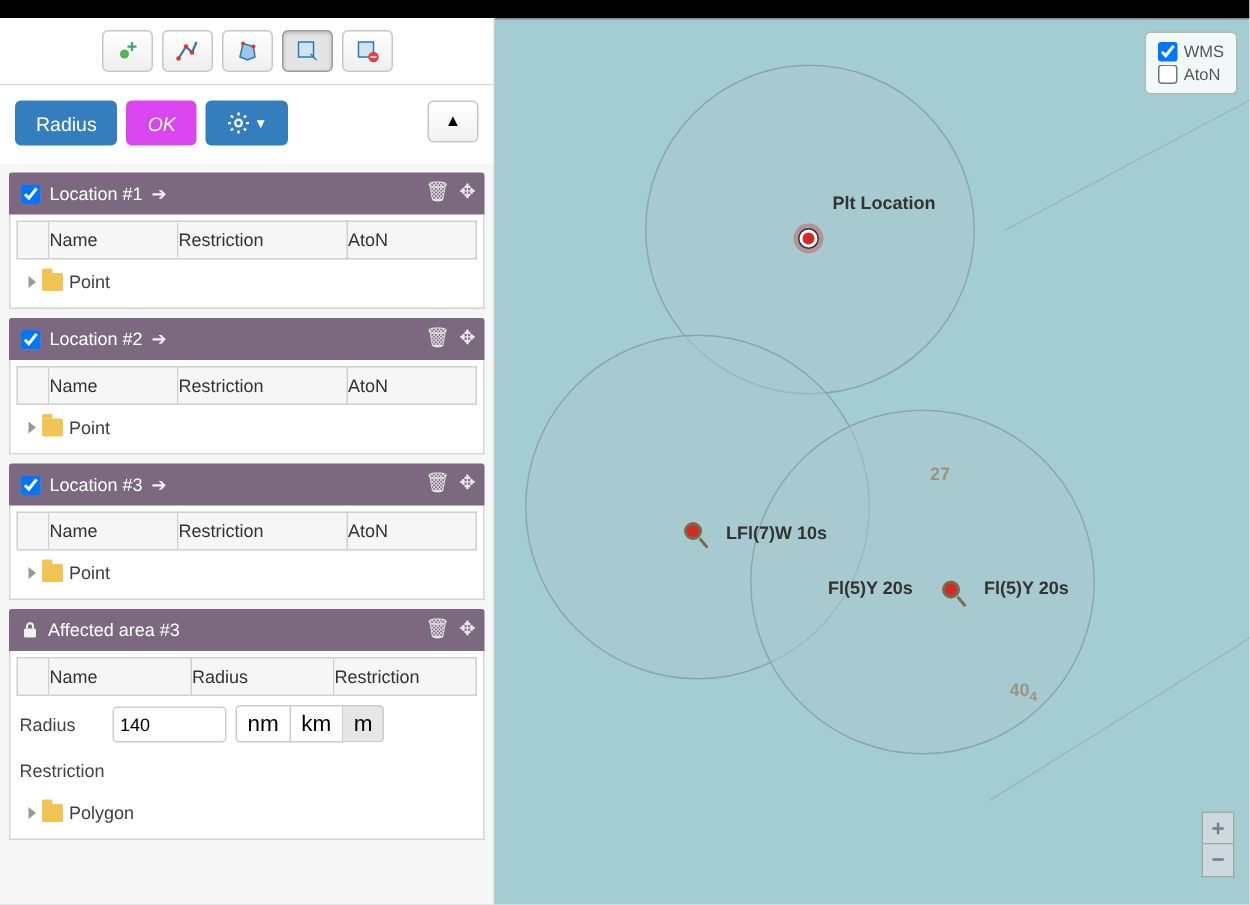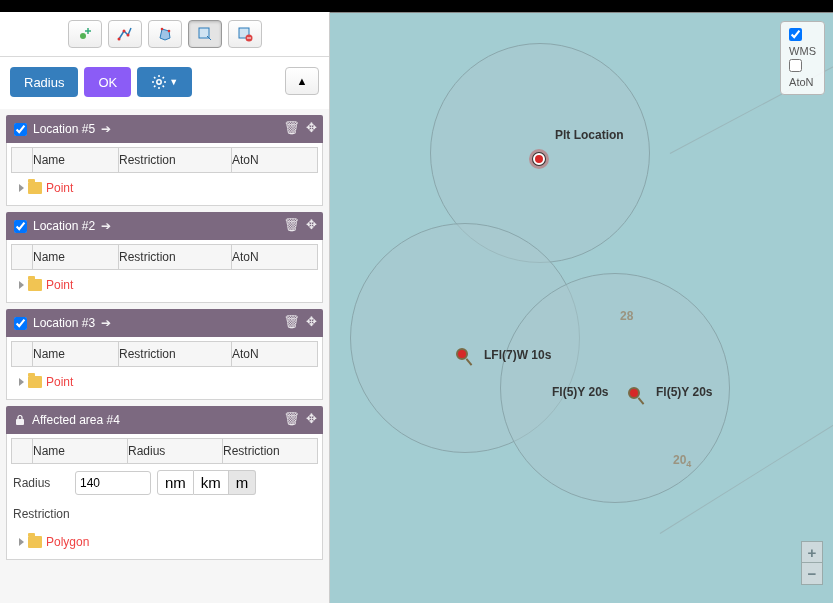--- a/index.html
+++ b/index.html
@@ -13,21 +13,21 @@
 
   
   .toolbar { display:flex; justify-content:center; gap:6px; padding:8px 0; background:#fff; border-bottom:1px solid #d9d9d9; }
   .tool-btn { width:34px; height:28px; border:1px solid #c5c5c5; border-radius:4px; background:linear-gradient(#fff,#eee); display:flex; align-items:center; justify-content:center; font-size:14px; cursor:pointer; }
   .tool-btn.active { background:#e4e4e4; border-color:#999; box-shadow:inset 0 1px 3px rgba(0,0,0,.2); }
 
   
   .btn-row { display:flex; gap:6px; padding:10px 10px 12px; background:#fff; position:relative; }
   .bbtn { padding:7px 14px; font-size:13px; border:none; border-radius:4px; cursor:pointer; color:#fff; }
   .bbtn.cancel { background:#357ebd; }
-  .bbtn.ok { background:#8b5cf6; }
+  .bbtn.ok { background:#d946ef;font-style:italic; }
   .bbtn.gear { background:#357ebd; display:flex; align-items:center; gap:2px; }
   .collapse-btn { position:absolute; right:10px; top:10px; width:34px; height:28px; border:1px solid #c5c5c5; border-radius:4px; background:linear-gradient(#fff,#f1f1f1); display:flex; align-items:center; justify-content:center; cursor:pointer; }
 
   
   .section { margin:6px 6px 0; }
   .sec-header { background:#7c6980; color:#fff; font-size:12px; display:flex; align-items:center; padding:7px 8px; border-radius:2px 2px 0 0; position:relative; }
   .sec-header input[type=checkbox]{ margin-right:6px; }
   .sec-header .lock { margin-right:6px; display:inline-flex; }
   .sec-header .arrow { margin-left:6px; opacity:.9; }
   .sec-header .icons { position:absolute; right:6px; top:5px; display:flex; gap:6px; font-size:13px; opacity:.85; }
@@ -35,21 +35,21 @@
 
   
   .tbl-head { display:flex; font-size:12px; color:#333; }
   .tbl-head .th { border:1px solid #d0d0d0; border-left:none; padding:5px 0; text-align:left; background:#f6f6f6; }
   .tbl-head .th:first-child { border-left:1px solid #d0d0d0; }
   .th.idx { width:22px; }
   .th.name { flex:0 0 86px; }
   .th.restr { flex:1; }
   .th.aton { flex:0 0 86px; }
 
-  .tree-row { display:flex; align-items:center; font-size:12px; color:#ef4444; padding:8px 2px 2px 8px; gap:4px; }
+  .tree-row { display:flex; align-items:center; font-size:12px; color:#404040; padding:8px 2px 2px 8px; gap:4px; }
   .tri { width:0; height:0; border-top:4px solid transparent; border-bottom:4px solid transparent; border-left:5px solid #999; }
   .folder { width:14px; height:12px; background:#f1c453; border-radius:1px; position:relative; display:inline-block; }
   .folder:before { content:""; position:absolute; top:-3px; left:0; width:7px; height:3px; background:#f1c453; border-radius:1px 1px 0 0;}
 
   
   .aff-tbl-head .th.name { flex:1; }
   .aff-tbl-head .th.radius { flex:1; }
   .aff-tbl-head .th.restr2 { flex:1; }
 
   .form-row { display:flex; align-items:center; font-size:12px; color:#444; padding:6px 2px; gap:6px; }
@@ -68,21 +68,21 @@
   .marker { position:absolute; width:12px; height:12px; border:2px solid #fff; border-radius:50%; background:#d62828; box-shadow:0 0 0 1px rgba(0,0,0,.4); }
   .marker.ring { box-shadow:0 0 0 1px #333, 0 0 0 4px rgba(214,40,40,.35); }
   .mag { position:absolute; width:14px; height:14px; }
   .mag .glass { width:12px; height:12px; border:2px solid #7a6a46; border-radius:50%; background:#d62828; display:block; }
   .mag .handle { position:absolute; width:2px; height:8px; background:#7a6a46; transform:rotate(-40deg); left:12px; top:10px; }
   .map-label { position:absolute; font-size:12px; color:#333; font-weight:bold; white-space:nowrap; }
   .depth { color:#9b9480; font-weight:bold; }
   .diag-line { position:absolute; width:400px; height:1px; background:#9bb8bc; transform-origin:left; }
 
   .layer-box { position:absolute; right:8px; top:8px; background:rgba(255,255,255,.85); border:1px solid #b6b6b6; border-radius:4px; padding:5px 8px; font-size:11px; color:#555; }
-  .layer-row { display:flex; align-items:flex-start; gap:4px; padding:1px 0;flex-direction:column; }
+  .layer-row { display:flex; align-items:center; gap:4px; padding:1px 0; }
 
   .zoom-box { position:absolute; right:10px; bottom:18px; display:flex; flex-direction:column; }
   .zoom-btn { width:22px; height:22px; border:1px solid #9aa; background:#cdd9dc; color:#6c8288; font-size:15px; font-weight:bold; display:flex; align-items:center; justify-content:center; cursor:pointer; }
   .zoom-btn + .zoom-btn { border-top:none; }
 
   svg.ic { width:16px; height:16px; }
 </style>
 </head>
 <body>
 
@@ -138,21 +138,21 @@
         <span style="font-size:9px;">▼</span>
       </button>
       <button class="collapse-btn">
           <span style="font-size:11px;">▲</span>
         </button>
     </div>
 
     <div class="section">
       <div class="sec-header">
         <input type="checkbox" checked="" style="">
-        <span>Location #5</span>
+        <span>Location #1</span>
         <span class="arrow">➔</span>
         <span class="icons">
           <span>🗑</span>
           <span>✥</span>
         </span>
       </div>
       <div class="sec-body">
         <div class="tbl-head">
           <div class="th idx"></div>
           <div class="th name">Name</div>
@@ -218,21 +218,21 @@
     </div>
 
     <div class="section">
       <div class="sec-header">
         <span class="lock">
             <svg width="12" height="12" viewBox="0 0 12 12">
               <rect x="2" y="5" width="8" height="6" rx="1" fill="#fff" opacity=".9"></rect>
               <path d="M4 5V3.5a2 2 0 014 0V5" fill="none" stroke="#fff" stroke-width="1.2"></path>
             </svg>
           </span>
-        <span>Affected area #4</span>
+        <span>Affected area #3</span>
         <span class="icons">
           <span>🗑</span>
           <span>✥</span>
         </span>
       </div>
       <div class="sec-body">
         <div class="tbl-head aff-tbl-head">
           <div class="th idx"></div>
           <div class="th name">Name</div>
           <div class="th radius">Radius</div>
@@ -278,23 +278,23 @@
       </div>
     <div class="map-label" style="left:154px; top:335px;">LFl(7)W 10s</div>
 
     <div class="map-label" style="left:222px; top:372px;">Fl(5)Y 20s</div>
     <div class="mag" style="left:298px; top:374px;">
         <span class="glass"></span>
         <span class="handle"></span>
       </div>
     <div class="map-label" style="left:326px; top:372px;">Fl(5)Y 20s</div>
 
-    <div class="map-label depth" style="left:290px; top:296px;">28</div>
+    <div class="map-label depth" style="left:290px; top:296px;">27</div>
     <div class="map-label depth" style="left:343px; top:440px;">
-      <span>20</span><sub style="font-size:9px;">4</sub>
+      <span>40</span><sub style="font-size:9px;">4</sub>
     </div>
 
     <div class="layer-box">
       <div class="layer-row">
           <input type="checkbox" checked="" style=""> 
           <span>WMS</span>
         </div>
       <div class="layer-row">
           <input type="checkbox" style=""> 
           <span>AtoN</span>

